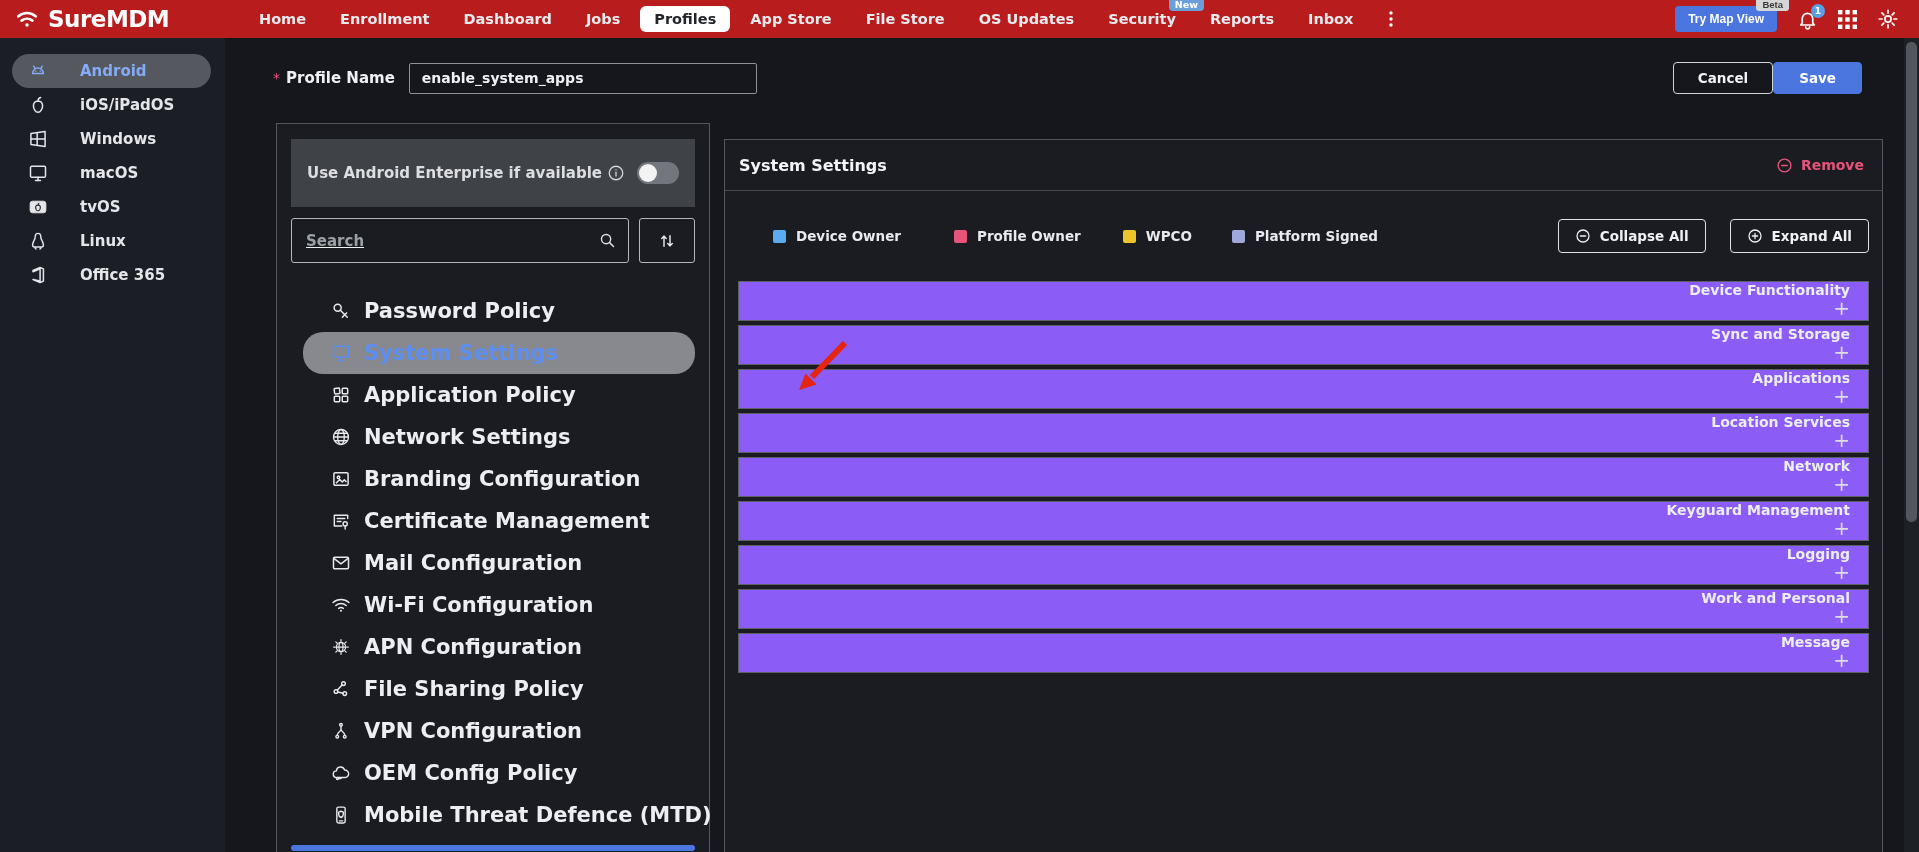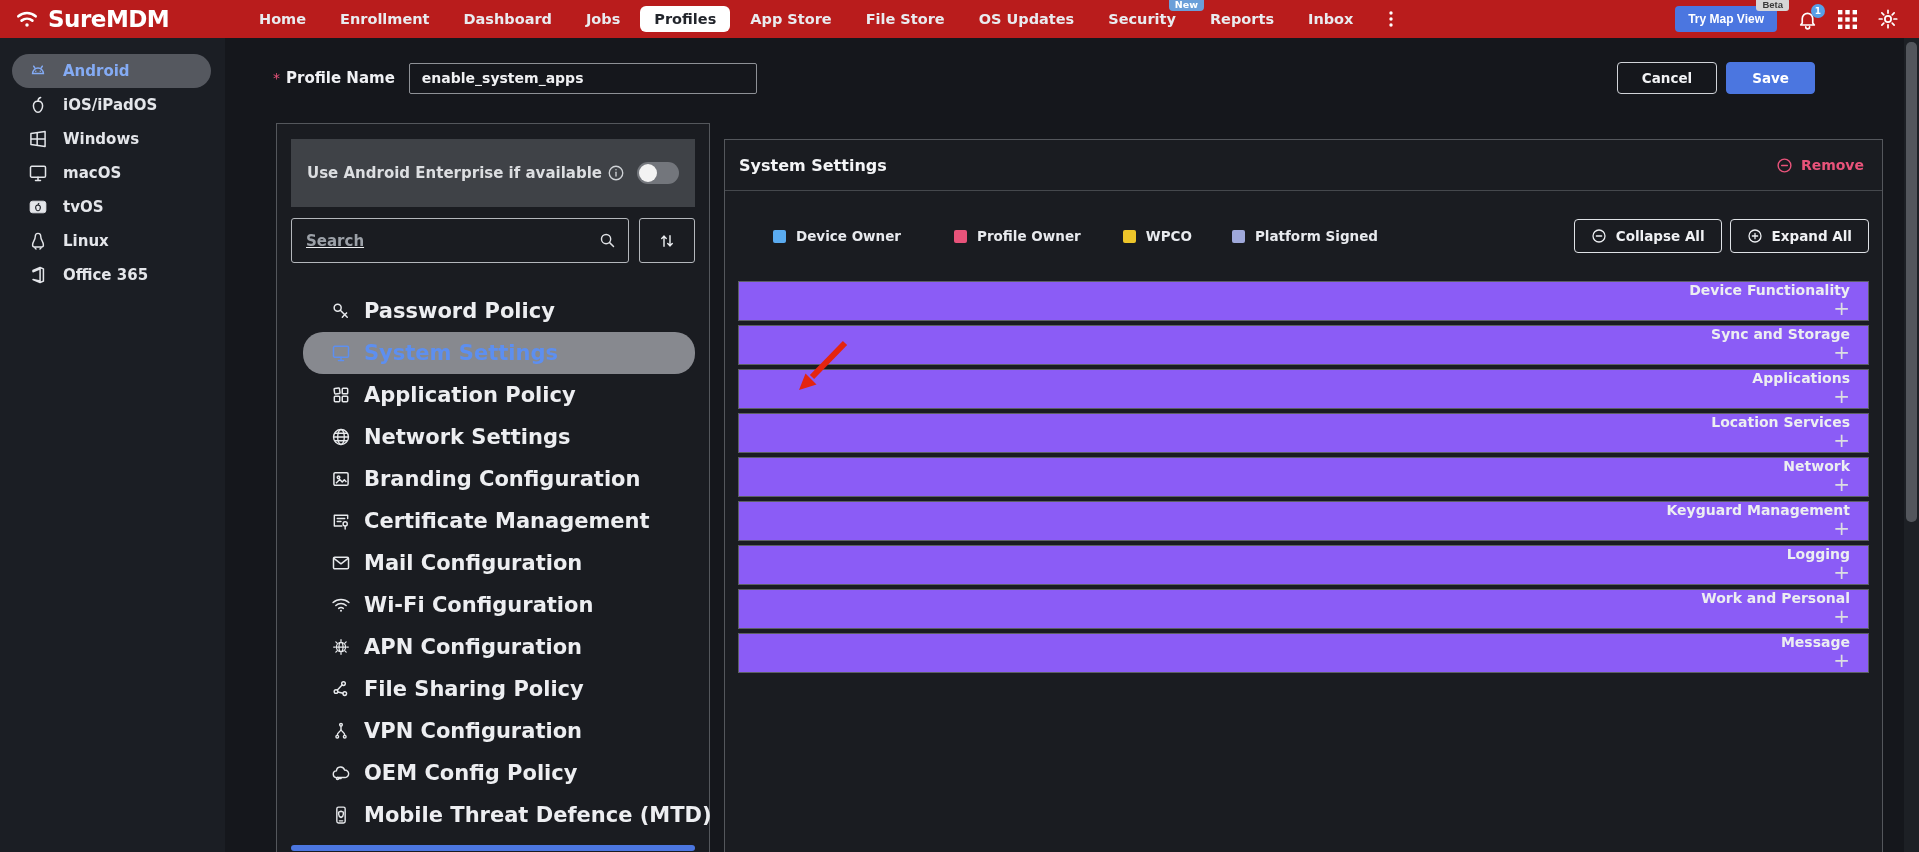--- a/index.html
+++ b/index.html
@@ -46,42 +46,42 @@
     display:flex; align-items:center; justify-content:center;
   }
   .icon-btn { cursor:pointer; display:flex; align-items:center; }
 
   
   .sidebar {
     position:absolute; left:0; top:38px; width:225px; height:814px;
     background:#1b1e24; padding-top:16px; z-index:2;
   }
   .side-item {
-    position:relative; height:34px; display:flex; align-items:center; gap:15px;
+    position:relative; height:34px; display:flex; align-items:center; gap:32px;
     margin:0 14px 0 12px; padding-left:16px; border-radius:17px;
     font-size:15px; font-weight:700; color:#e4e6ea; cursor:pointer;
   }
   .side-item.active { background:#55585f; color:#84abf4; }
   .side-item.active svg { stroke:#84abf4; }
   .side-item svg { stroke:#e4e6ea; }
 
   
   .profile-row {
     position:absolute; left:225px; top:38px; right:0; height:80px;
     display:flex; align-items:center; z-index:1;
   }
   .req-star { color:#e8537a; font-size:14px; margin-right:6px; }
   .profile-label { font-size:15px; font-weight:700; color:#f0f1f4; }
   .profile-input {
     margin-left:14px; width:348px; height:31px; background:transparent;
     border:1px solid #8e9196; border-radius:2px; color:#f0f1f3;
     font-family:inherit; font-size:14px; font-weight:600; padding:0 12px; outline:none;
   }
   .profile-row-left { display:flex; align-items:center; padding-left:48px; }
-  .profile-actions { margin-left:auto; display:flex; gap:9px; padding-right:104px;border-radius:13px; }
+  .profile-actions { margin-left:auto; display:flex; padding-right:57px;border-radius:13px; }
   .btn-outline {
     background:transparent; border:1px solid #d0d3d8; color:#f2f3f5;
     font-family:inherit; font-size:13.5px; font-weight:700; border-radius:4px;
     padding:7px 24px; cursor:pointer;
   }
   .btn-primary {
     background:#4b76e0; border:1px solid #4b76e0; color:#fff;
     font-family:inherit; font-size:13.5px; font-weight:700; border-radius:4px;
     padding:7px 25px; cursor:pointer;
   }
@@ -140,21 +140,21 @@
   .panel-title { font-size:16px; font-weight:700; color:#f4f5f7; }
   .remove-btn {
     margin-left:auto; display:flex; align-items:center; gap:8px;
     color:#e8537a; font-size:14px; font-weight:600; cursor:pointer; background:none; border:none;
     font-family:inherit;
   }
   .legend-row { position:absolute; left:0; top:78px; right:0; height:36px; display:flex; align-items:center; }
   .legend-item { display:flex; align-items:center; gap:10px; margin-right:0; }
   .legend-sq { width:13px; height:13px; border-radius:2px; flex:none; }
   .legend-label { font-size:13.5px; font-weight:700; color:#e8eaee; }
-  .legend-buttons { margin-left:auto; display:flex; gap:8px; padding-right:13px; }
+  .legend-buttons { margin-left:auto; display:flex; gap:24px; padding-right:13px; }
   .acc-btn {
     display:flex; align-items:center; gap:9px; border:1px solid #dfe2e6; border-radius:4px;
     background:transparent; color:#f0f1f4; font-family:inherit; font-size:13.5px; font-weight:700;
     padding:8px 16px; cursor:pointer;
   }
   .accordion { position:absolute; left:13px; right:13px; top:141px; }
   .acc-row {
     height:40px; background:#8b5cf6; border:1px solid #5c5f64; margin-bottom:4px;
     display:flex; align-items:flex-end; padding:0 18px 0 20px; cursor:pointer;flex-direction:column;
   }

